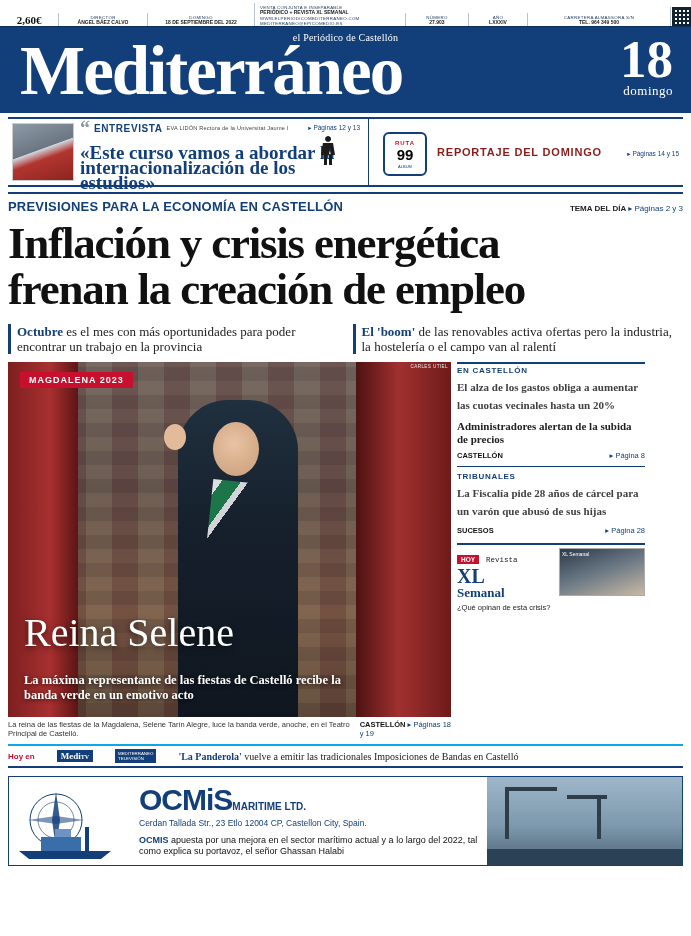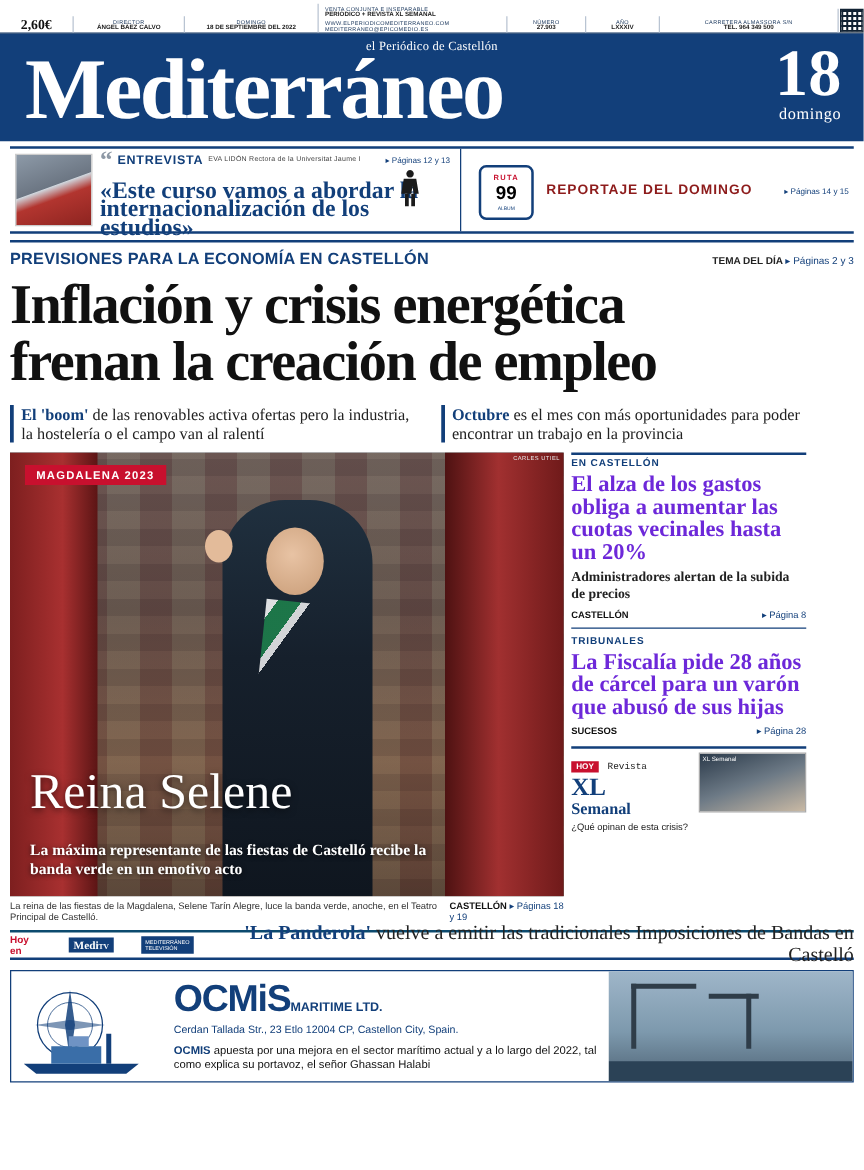--- a/index.html
+++ b/index.html
@@ -158,50 +158,50 @@
   }
   .pie{display:flex;align-items:flex-start;margin-top:3px;}
   .pie-txt{font-size:7.5px;color:#333;font-family:"Liberation Sans",sans-serif;}
   .pie-ref{margin-left:auto;font-size:7.5px;font-family:"Liberation Sans",sans-serif;font-weight:bold;}
   .pie-ref .pg{color:#123f7a;font-weight:normal;}
 
   .right-col{width:188px;}
   .rc-rule{height:2px;background:#123f7a;}
   .rc-kicker{color:#123f7a;font-size:8px;font-weight:bold;letter-spacing:.7px;
     font-family:"Liberation Sans",sans-serif;margin:2px 0 3px 0;text-transform:uppercase;}
-  .rc-head{font-size:18px;line-height:18px;font-weight:bold;font-family:"Liberation Serif",serif;color:#6d28d9;}
+  .rc-head{font-size:11px;line-height:18px;font-weight:bold;font-family:"Liberation Serif",serif;color:#404040;}
   .rc-dek{font-size:11px;line-height:12.5px;font-weight:bold;margin-top:6px;font-family:"Liberation Serif",serif;color:#222;}
   .rc-foot{display:flex;align-items:baseline;margin-top:6px;font-size:7.5px;
     font-family:"Liberation Sans",sans-serif;font-weight:bold;}
   .rc-foot .pg{margin-left:auto;color:#123f7a;font-weight:normal;}
   .rc-sep{height:1px;background:#123f7a;margin:6px 0 0 0;}
   .hoy-box{margin-top:8px;border-top:2px solid #123f7a;padding-top:3px;display:flex;gap:6px;}
   .hoy-left{width:96px;}
   .hoy-tag{display:inline-block;background:#c8102e;color:#fff;font-size:6.5px;font-weight:bold;
     font-family:"Liberation Sans",sans-serif;padding:1px 4px;}
   .hoy-rev{font-size:7.5px;font-family:Liberation Mono, monospace;color:#222;margin-left:3px;}
   .xl{font-size:20px;font-weight:bold;color:#123f7a;line-height:20px;font-family:"Liberation Serif",serif;}
   .xl-sem{font-size:13px;font-weight:bold;color:#123f7a;line-height:13px;font-family:"Liberation Serif",serif;}
   .xl-q{font-size:7.5px;line-height:9px;margin-top:4px;color:#222;font-family:"Liberation Sans",sans-serif;}
   .hoy-thumb{flex:1;height:46px;background:linear-gradient(160deg,#2b3a4a,#6d7a86 50%,#c9b9a4);
     border:1px solid #aaa;position:relative;overflow:hidden;}
   .hoy-thumb .cap{position:absolute;left:2px;top:2px;color:#fff;font-size:5px;font-family:"Liberation Sans",sans-serif;}
 
   
   .tvstrip{
     display:flex;align-items:center;gap:22px;margin:6px 8px 0 8px;
-    border-top:2px solid #0c4a6e;border-bottom:2px solid #123f7a;height:20px;
+    border-top:2px solid #0ea5e9;border-bottom:2px solid #123f7a;height:20px;
     font-family:"Liberation Sans",sans-serif;
   }
   .tv-hoy{color:#c8102e;font-size:8px;font-weight:bold;}
   .tv-logo{background:#123f7a;color:#fff;font-size:9px;font-weight:bold;padding:1px 4px;
     font-family:"Liberation Serif",serif;}
   .tv-logo small{font-size:6px;}
   .tv-badge{background:#123f7a;color:#fff;font-size:4.4px;padding:2px 3px;line-height:5px;}
-  .tv-txt{font-size:16px;color:#222;font-family:"Liberation Serif",serif;text-align:right;}
+  .tv-txt{font-size:10px;color:#222;font-family:"Liberation Serif",serif;}
   .tv-txt b{color:#123f7a;}
 
   
   .ad{
     margin:8px 8px 0 8px;height:88px;border:1px solid #123f7a;display:flex;position:relative;background:#fff;
   }
   .ad-left{width:130px;position:relative;border-right:0;}
   .compass{position:absolute;left:16px;top:12px;width:62px;height:62px;}
   .ship{position:absolute;left:6px;bottom:4px;width:100px;height:38px;}
   .ad-mid{flex:1;padding:6px 8px 0 0;}
@@ -307,27 +307,27 @@
     </div>
   </div>
   <div class="headline">
     <span>Inflación y crisis energética</span><br>
     <span>frenan la creación de empleo</span>
   </div>
   <div class="sub-row">
     <div class="sub-col">
       <div class="sub-bar"></div>
       <div class="sub-txt">
-        <b>El 'boom'</b><span> de las renovables activa ofertas pero la industria, la hostelería o el campo van al ralentí</span>
+        <b>Octubre</b><span> es el mes con más oportunidades para poder encontrar un trabajo en la provincia</span>
       </div>
     </div>
     <div class="sub-col">
       <div class="sub-bar"></div>
       <div class="sub-txt">
-        <b>Octubre</b><span> es el mes con más oportunidades para poder encontrar un trabajo en la provincia</span>
+        <b>El 'boom'</b><span> de las renovables activa ofertas pero la industria, la hostelería o el campo van al ralentí</span>
       </div>
     </div>
   </div>
 
   <div class="content">
 
     <div class="photo-col">
       <div class="photo">
         <div class="rugs"></div>
         <div class="curtain-l"></div>

